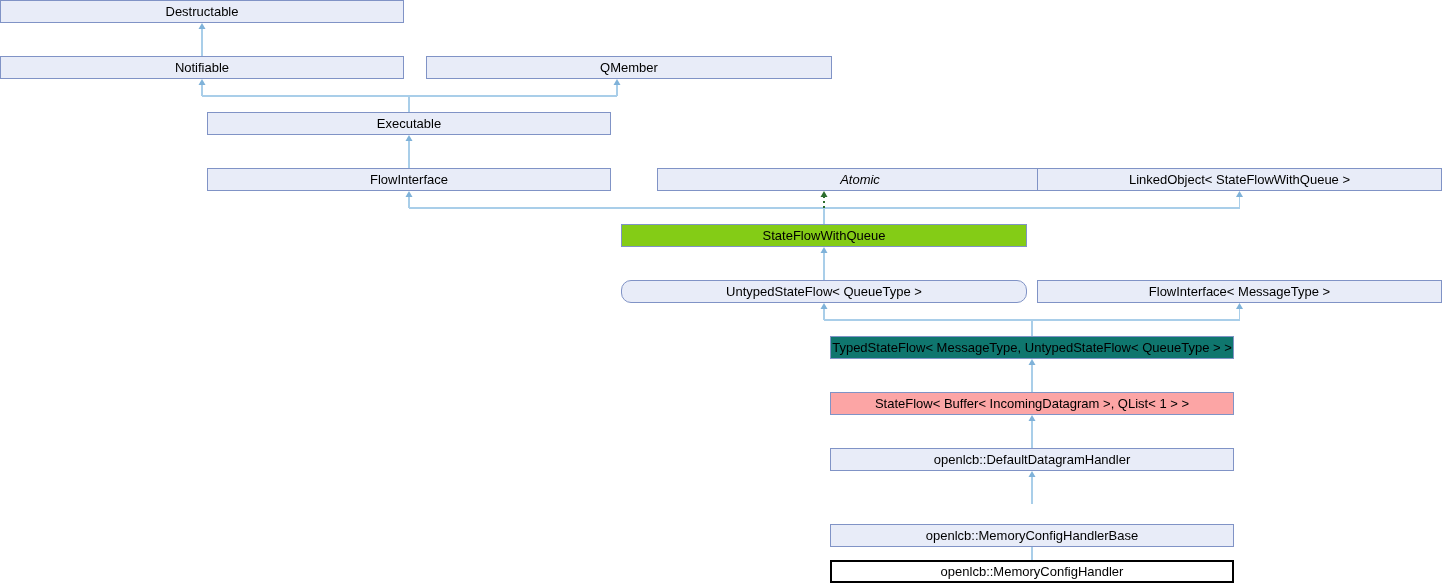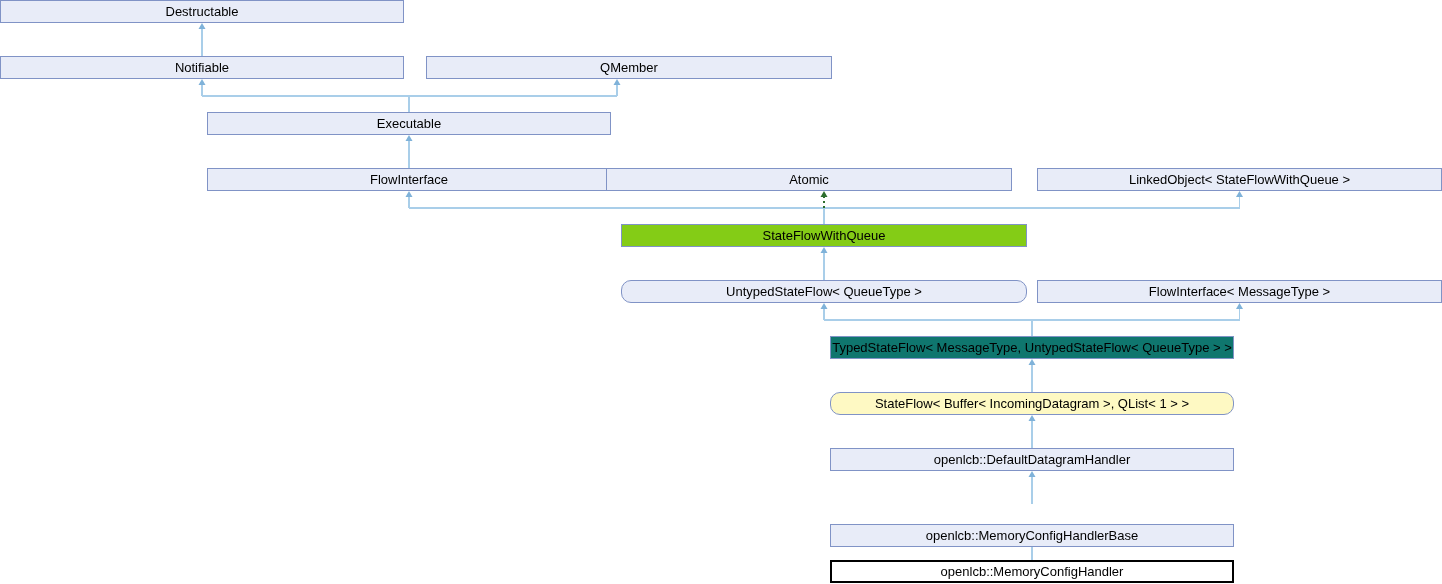--- a/index.html
+++ b/index.html
@@ -76,24 +76,24 @@
       <polygon points="1028.5,477 1032,471 1035.5,477" fill="#7fb2d9"></polygon>
       <line x1="1032" y1="560" x2="1032" y2="532" stroke="#a9cee9" stroke-width="1.8" shape-rendering="crispEdges"></line>
       <polygon points="1028.5,533 1032,527 1035.5,533" fill="#7fb2d9"></polygon>
     </svg>
   <div id="nodes">
       <div class="node" style="left: 0px; top: 0px; width: 404px; height: 23px; background: rgb(232, 236, 248); border-color: rgb(128, 147, 198);">Destructable</div>
       <div class="node" style="left: 0px; top: 56px; width: 404px; height: 23px; background: rgb(232, 236, 248); border-color: rgb(128, 147, 198);">Notifiable</div>
       <div class="node" style="left: 414px; top: 56px; width: 406px; height: 23px; background: rgb(232, 236, 248); border-color: rgb(128, 147, 198); margin-left: 12px;">QMember</div>
       <div class="node" style="left: 207px; top: 112px; width: 404px; height: 23px; background: rgb(232, 236, 248); border-color: rgb(128, 147, 198);">Executable</div>
       <div class="node" style="left: 207px; top: 168px; width: 404px; height: 23px; background: rgb(232, 236, 248); border-color: rgb(128, 147, 198);">FlowInterface</div>
-      <div class="node" style="left: 606px; top: 168px; width: 406px; height: 23px; background: rgb(232, 236, 248); border-color: rgb(128, 147, 198);">Atomic</div>
+      <div class="node" style="left: 657px; top: 168px; width: 406px; height: 23px; background: rgb(232, 236, 248); border-color: rgb(128, 147, 198); font-style: italic;">Atomic</div>
       <div class="node" style="left: 1037px; top: 168px; width: 405px; height: 23px; background: rgb(232, 236, 248); border-color: rgb(128, 147, 198);">LinkedObject&lt; StateFlowWithQueue &gt;</div>
       <div class="node" style="left: 621px; top: 224px; width: 406px; height: 23px; background: #84cc16; border-color: rgb(128, 147, 198);">StateFlowWithQueue</div>
       <div class="node" style="left: 621px; top: 280px; width: 406px; height: 23px; background: rgb(232, 236, 248); border-color: rgb(128, 147, 198); border-radius: 10px;">UntypedStateFlow&lt; QueueType &gt;</div>
       <div class="node" style="left: 1037px; top: 280px; width: 405px; height: 23px; background: rgb(232, 236, 248); border-color: rgb(128, 147, 198);">FlowInterface&lt; MessageType &gt;</div>
       <div class="node" style="left: 830px; top: 336px; width: 404px; height: 23px; background: #0f766e; border-color: rgb(128, 147, 198);">TypedStateFlow&lt; MessageType, UntypedStateFlow&lt; QueueType &gt; &gt;</div>
-      <div class="node" style="left: 830px; top: 392px; width: 404px; height: 23px; background: #fef9c3; border-color: rgb(128, 147, 198); border-radius: 10px;">StateFlow&lt; Buffer&lt; IncomingDatagram &gt;, QList&lt; 1 &gt; &gt;</div>
+      <div class="node" style="left: 830px; top: 392px; width: 404px; height: 23px; background: #fca5a5; border-color: rgb(128, 147, 198);">StateFlow&lt; Buffer&lt; IncomingDatagram &gt;, QList&lt; 1 &gt; &gt;</div>
       <div class="node" style="left: 830px; top: 448px; width: 404px; height: 23px; background: rgb(232, 236, 248); border-color: rgb(128, 147, 198);">openlcb::DefaultDatagramHandler</div>
       <div class="node" style="left: 830px; top: 504px; width: 404px; height: 23px; background: rgb(232, 236, 248); border-color: rgb(128, 147, 198); margin-top: 20px;">openlcb::MemoryConfigHandlerBase</div>
       <div class="node current" style="left: 830px; top: 560px; width: 404px; height: 23px; background: rgb(255, 255, 255); border-color: rgb(0, 0, 0);">openlcb::MemoryConfigHandler</div>
     </div>
 </div>
 
 </body></html>

